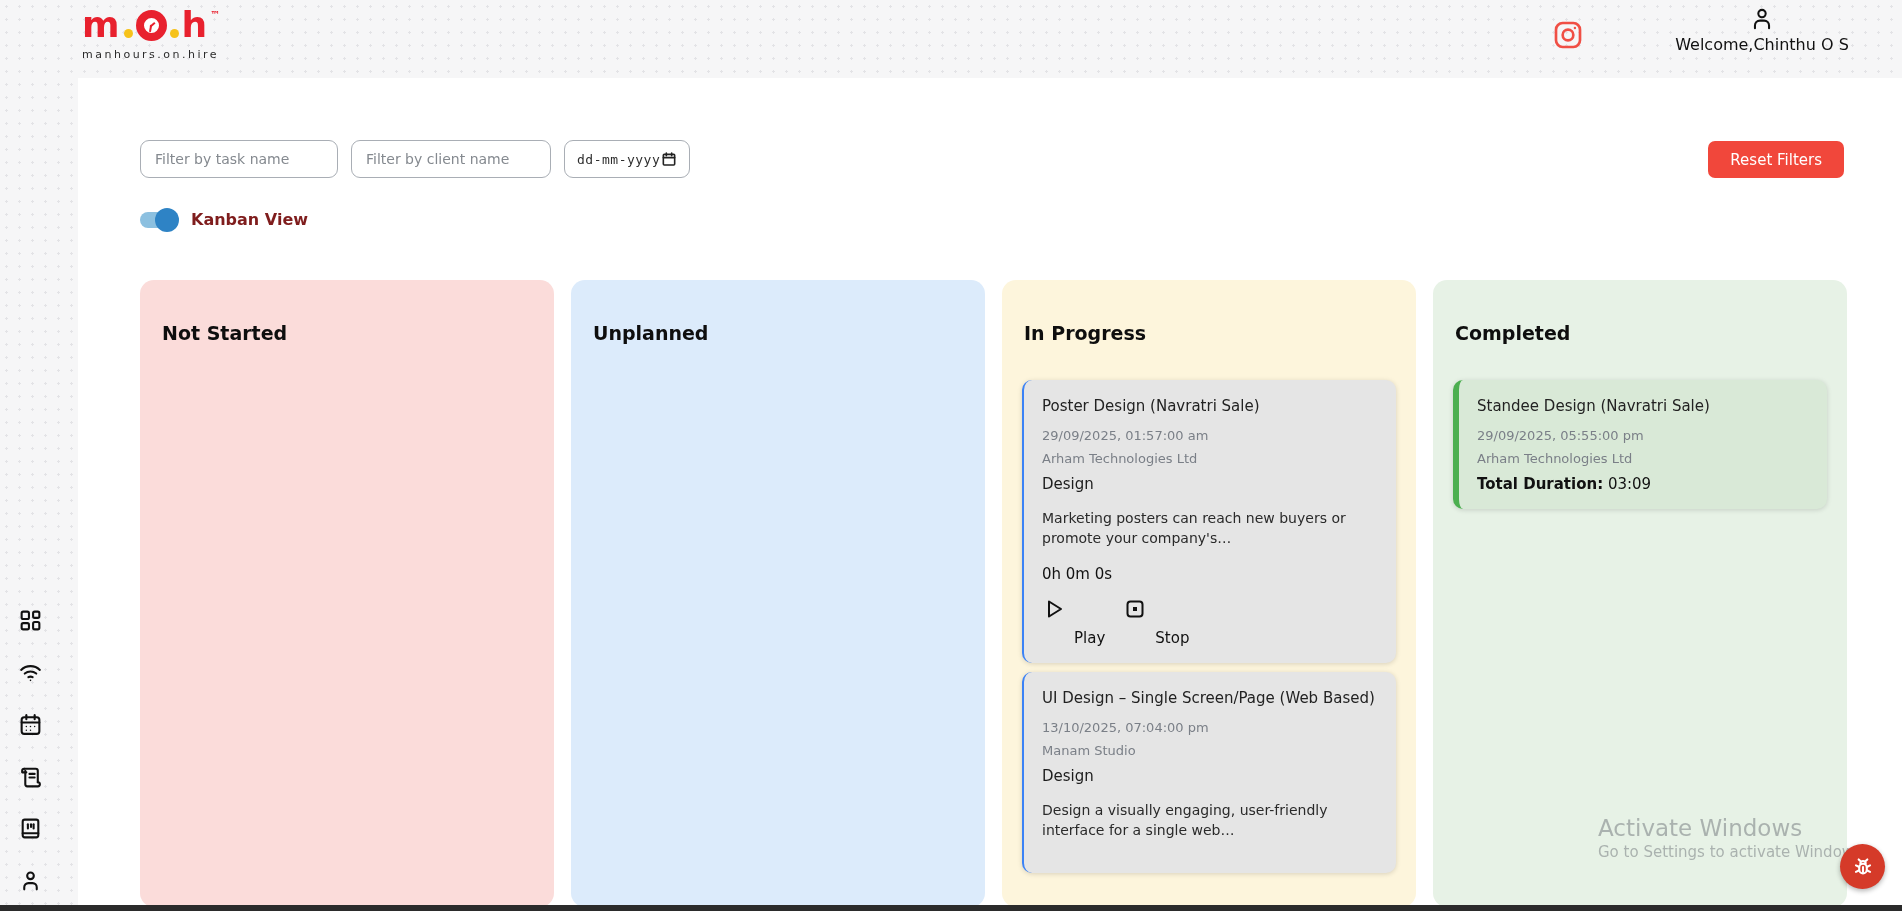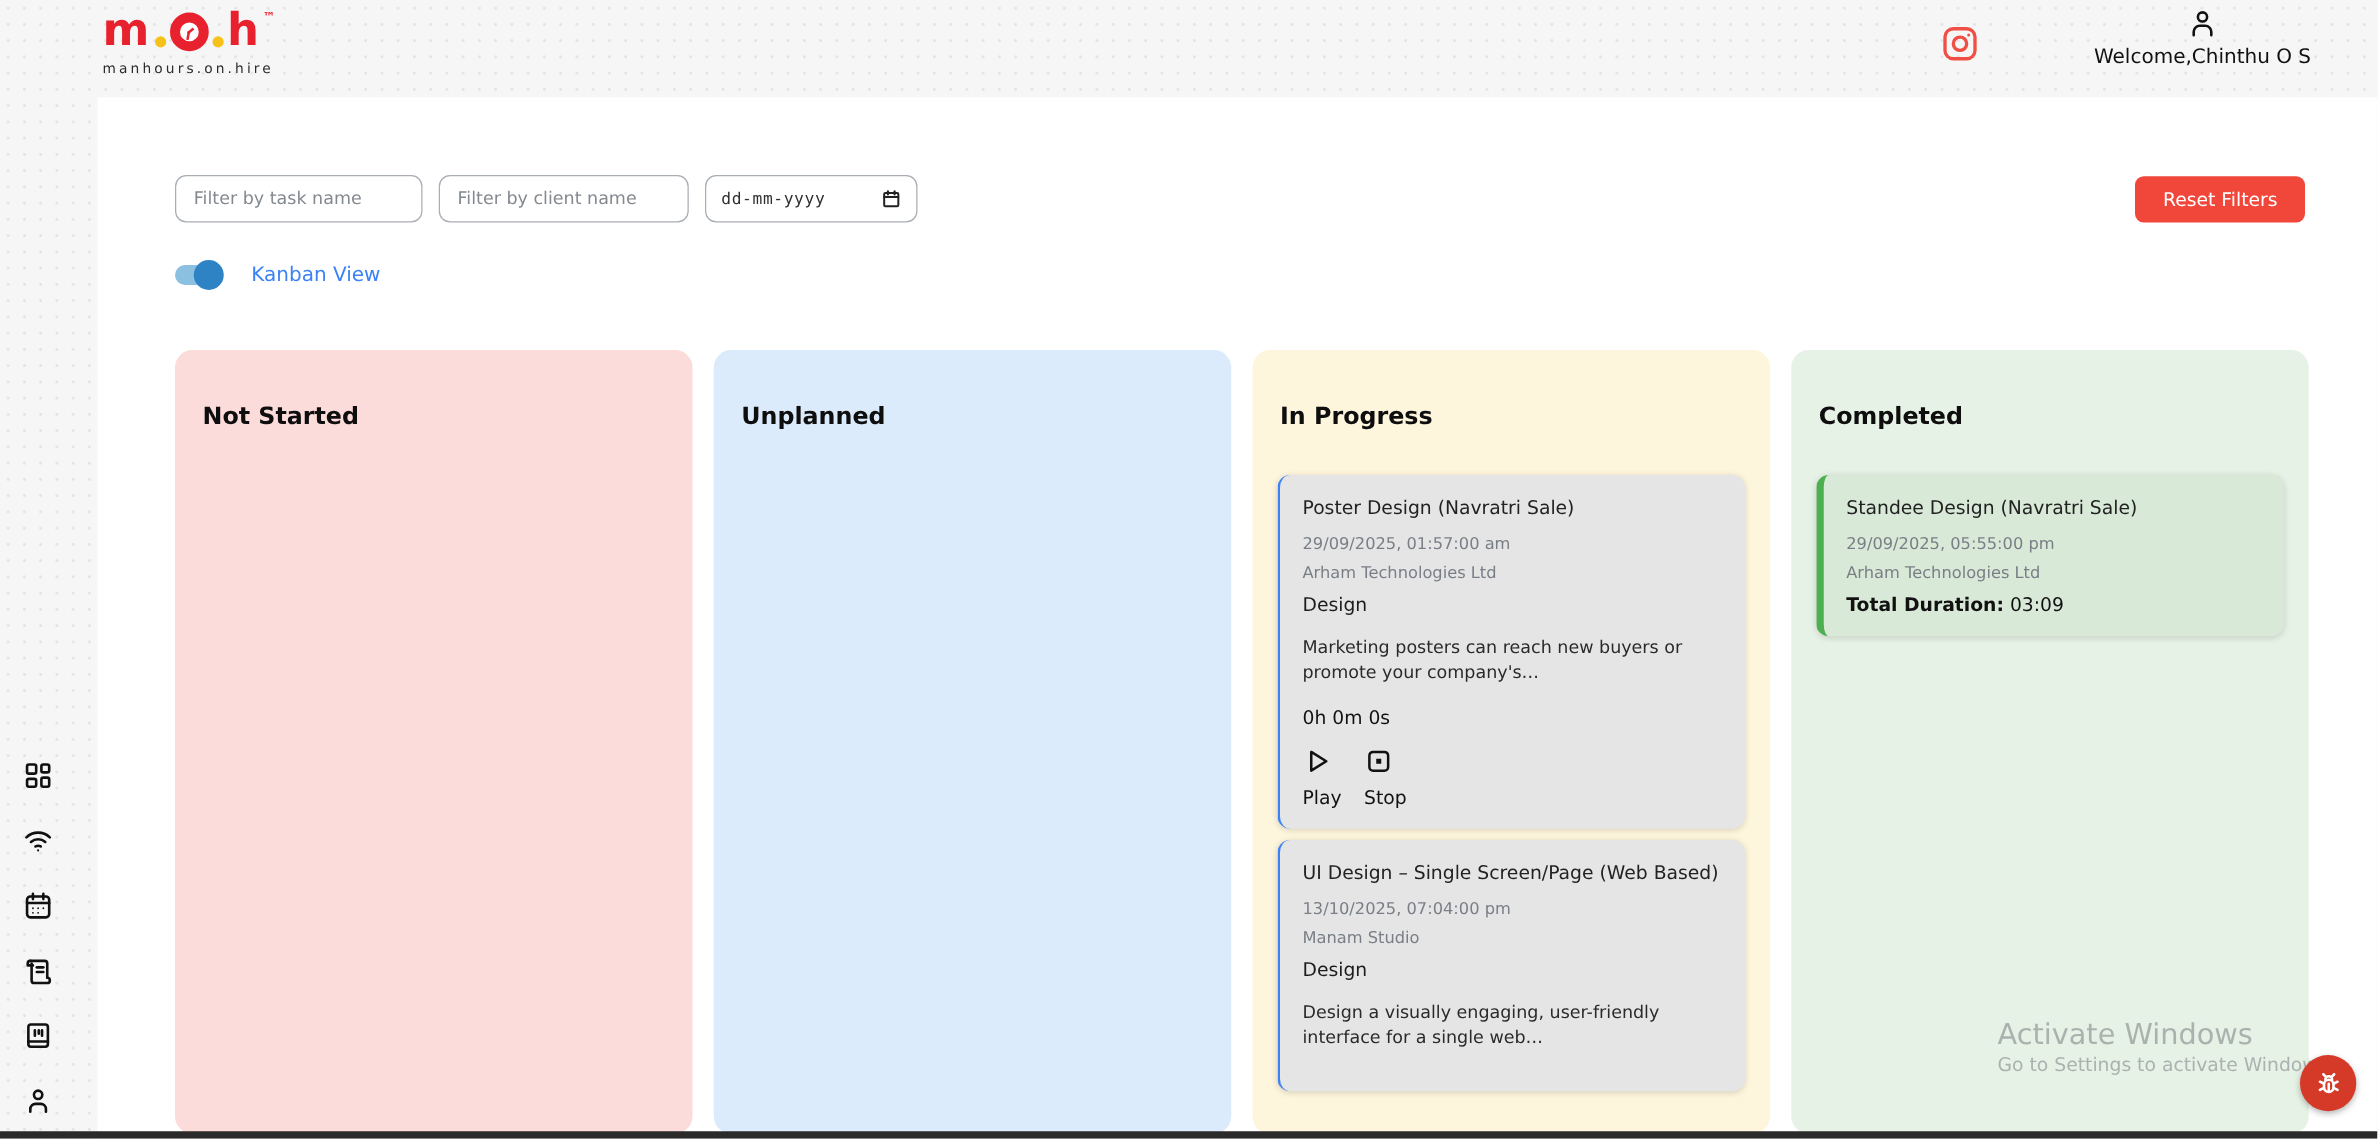--- a/index.html
+++ b/index.html
@@ -46,49 +46,49 @@
 
   
   .content { position:absolute; left:78px; top:78px; width:1824px; height:833px; background:#ffffff; overflow:hidden; }
 
   .filters-row { position:absolute; left:62px; top:62px; right:58px; display:flex; align-items:flex-end; }
   .f-input { height:38px; border:1px solid #a9aeb5; border-radius:9px; background:#fff; font-size:14px;
     padding:0 14px; color:#333; outline:none; font-family:"DejaVu Sans","Liberation Sans",sans-serif; }
   .f-input::placeholder { color:#84898f; }
   .f-task { width:198px; margin-right:13px; }
   .f-client { width:200px; margin-right:13px; }
-  .f-date { width:170px; height:38px; border:1px solid #a9aeb5; border-radius:9px; background:#fff;
+  .f-date { width:126px; height:38px; border:1px solid #a9aeb5; border-radius:9px; background:#fff;
     display:flex; align-items:center; justify-content:space-between; padding:0 12px; cursor:text; }
   .f-date .dtxt { font-family:"DejaVu Sans Mono","Liberation Mono",monospace; font-size:13px; color:#2f2f2f; letter-spacing:0.5px; }
   .reset-btn { margin-left:auto; height:37px; padding:0 22px; background:#f1473b; color:#fff; border:none;
     border-radius:7px; font-size:15px; cursor:pointer; font-family:"DejaVu Sans","Liberation Sans",sans-serif; }
 
   .toggle-row { position:absolute; left:62px; top:132px; display:flex; align-items:center; }
   .switch { width:37px; height:16px; border-radius:9px; background:#8cc0e0; position:relative; cursor:pointer; }
   .switch .knob { position:absolute; right:-2px; top:-4px; width:24px; height:24px; border-radius:50%; background:#2e83c5; }
-  .toggle-label { margin-left:24px; font-size:16px; color:#3b82f6; }
+  .toggle-label { margin-left:14px; font-size:16px; color:#7f1d1d;font-weight:bold; }
 
   
   .board { position:absolute; left:62px; top:202px; display:flex; gap:17px; height:627px; }
   .kcol { width:414px; border-radius:14px; padding:0 20px; overflow:hidden; flex:0 0 auto; }
   .kcol-title { font-size:19px; font-weight:bold; color:#0e0e0e; margin:42px 0 0 2px; }
   .kcards { margin-top:36px; display:flex; flex-direction:column; gap:9px; }
 
   .kcard { border-radius:10px; padding:17px 18px 16px 18px; box-shadow:0 1px 5px rgba(0,0,0,.15); }
   .kcard.c-yellow { background:#e5e5e5; border-left:2px solid #3b82f6; }
   .kcard.c-green  { background:#d9e9d7; border-left:6px solid #4caf50; }
   .kc-title { font-size:15px; color:#222; margin-bottom:13px; }
   .kc-date { font-size:13px; color:#7a7f87; margin-bottom:8px; }
   .kc-client { font-size:13px; color:#7a7f87; margin-bottom:9px; }
   .kc-category { font-size:15px; color:#1c1c1c; margin-bottom:16px; }
   .kc-desc { font-size:14px; color:#2a2a2a; line-height:1.42; margin-bottom:16px; }
   .kc-timer { font-size:15px; color:#111; margin-bottom:14px; }
   .kc-actions { display:flex; gap:18px; }
   .kc-action { display:flex; flex-direction:column; align-items:flex-start; cursor:pointer; }
-  .kc-action .albl { font-size:15px; color:#111; margin-top:4px; }
+  .kc-action .albl { font-size:15px; color:#111; margin-top:4px;margin-left:32px; }
   .kc-total { font-size:15px; color:#111; margin-top:4px; }
   .kc-total b { font-weight:bold; }
 
   
   .watermark { position:absolute; left:1598px; top:815px; color:rgba(121,125,129,.55); z-index:9; pointer-events:none; }
   .watermark .w1 { font-size:23px; }
   .watermark .w2 { font-size:15px; margin-top:2px; }
   .bug-btn { position:absolute; left:1840px; top:844px; width:45px; height:45px; border-radius:50%;
     background:#d53a29; display:flex; align-items:center; justify-content:center; cursor:pointer; z-index:10;
     box-shadow:0 2px 5px rgba(0,0,0,.3); }

